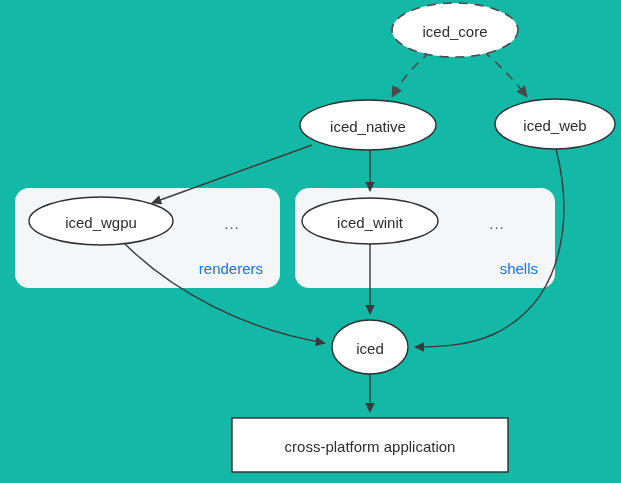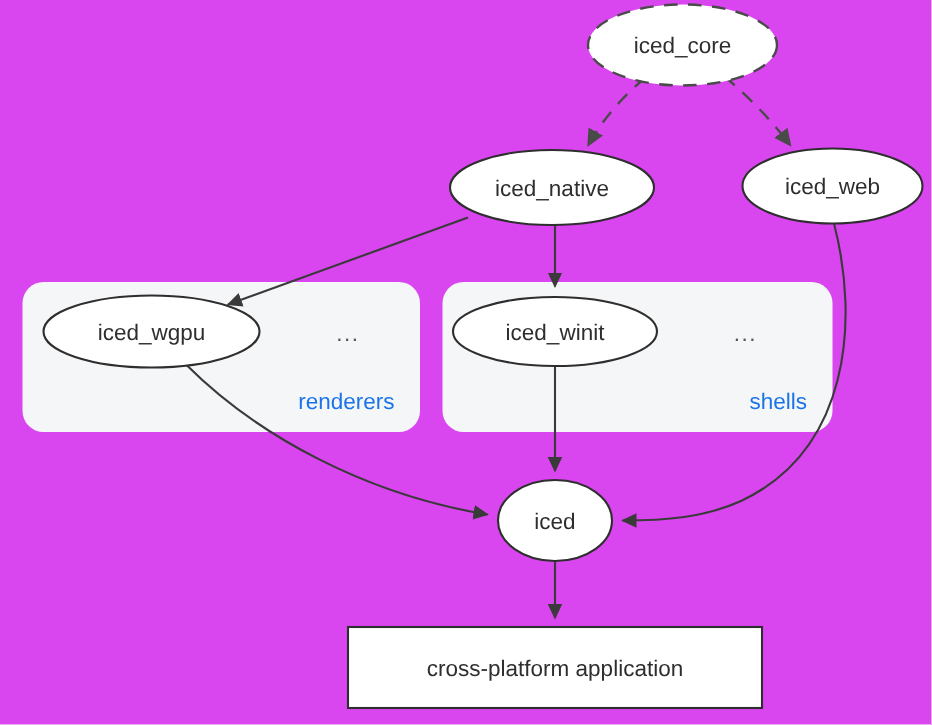--- a/index.html
+++ b/index.html
@@ -8,21 +8,21 @@
     padding: 0;
     background: #ffffff;
   }
   body {
     font-family: "Liberation Sans", sans-serif;
   }
   #diagram-root {
     position: relative;
     width: 621px;
     height: 483px;
-    background: #d946ef;
+    background: #14b8a6;
     overflow: hidden;
   }
   #diagram-svg {
     position: absolute;
     top: 0;
     left: 0;
     width: 621px;
     height: 483px;
     display: block;
   }

